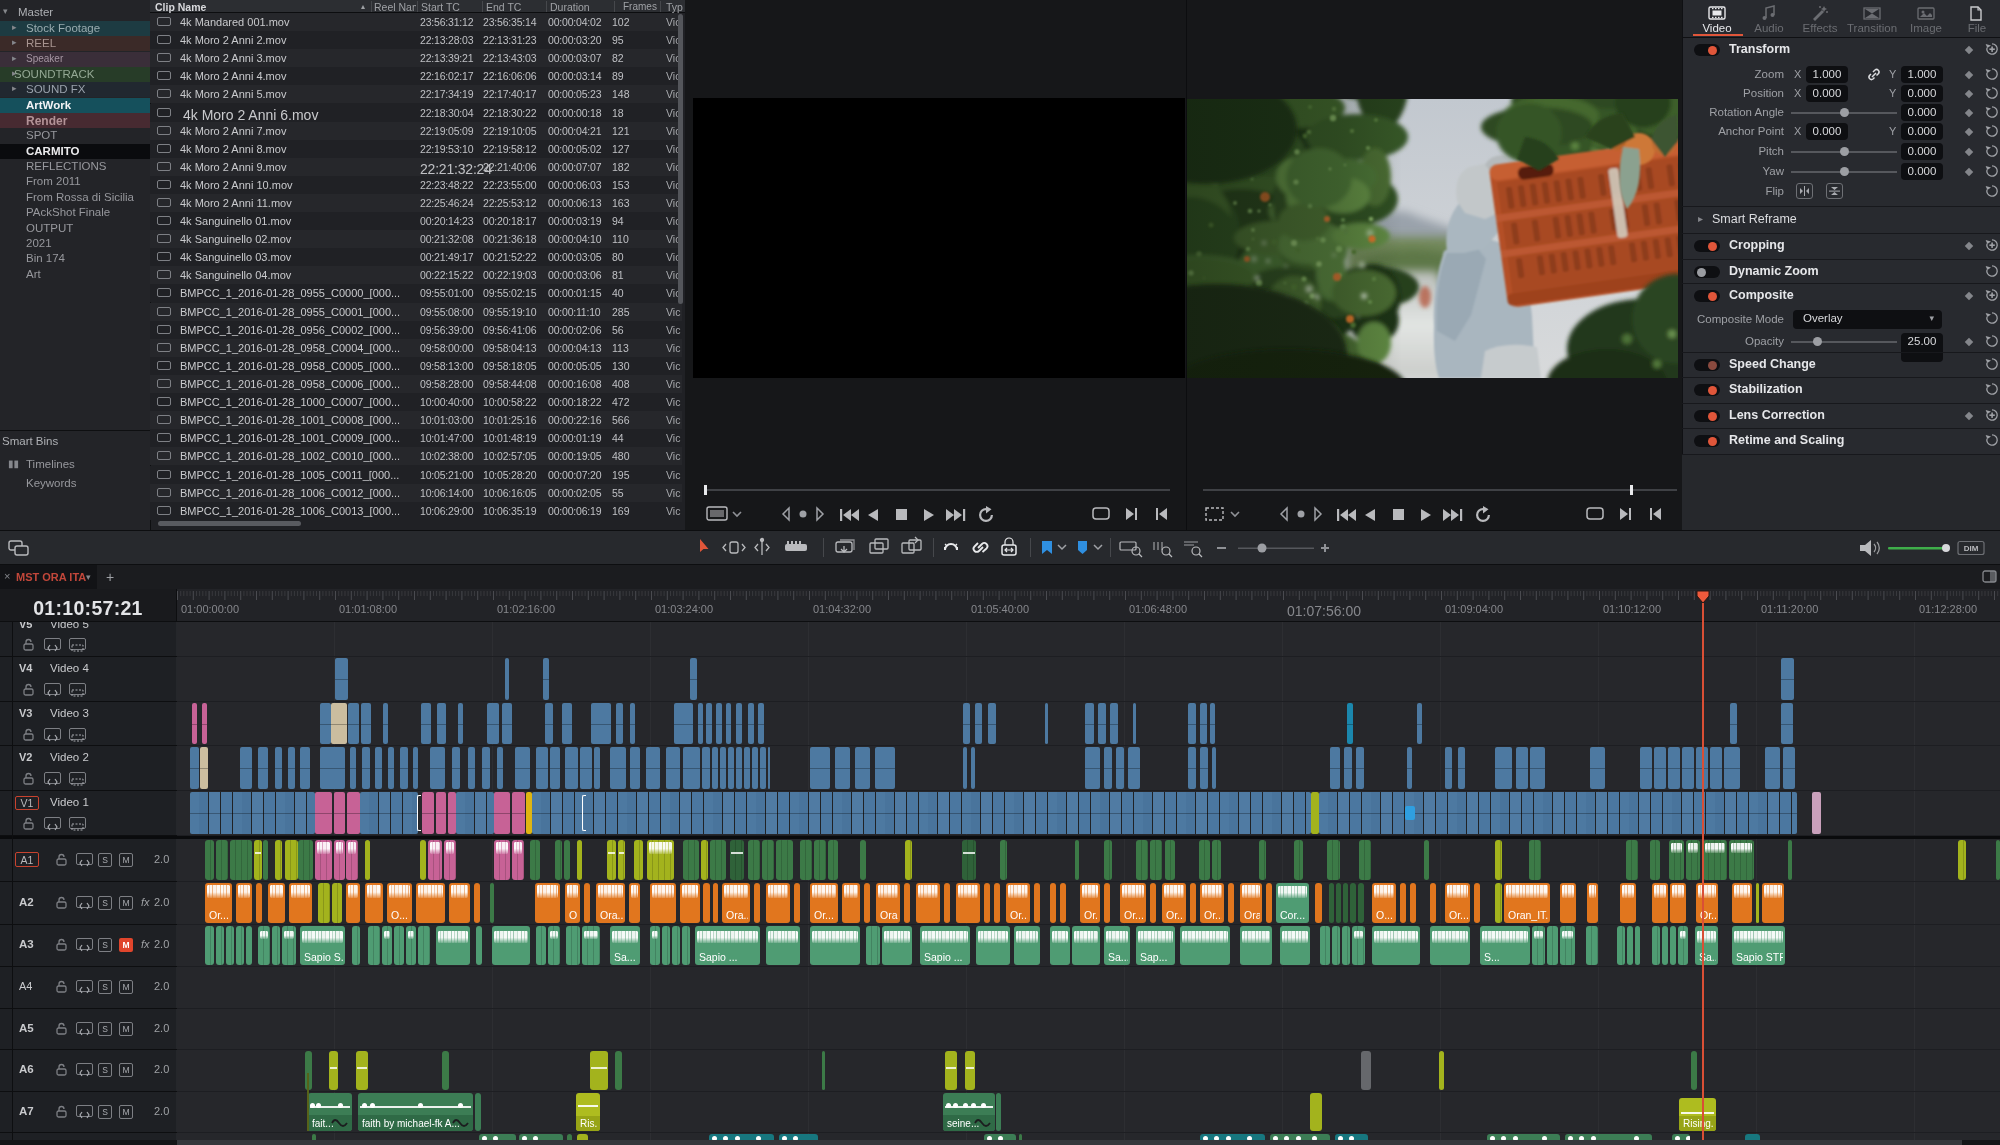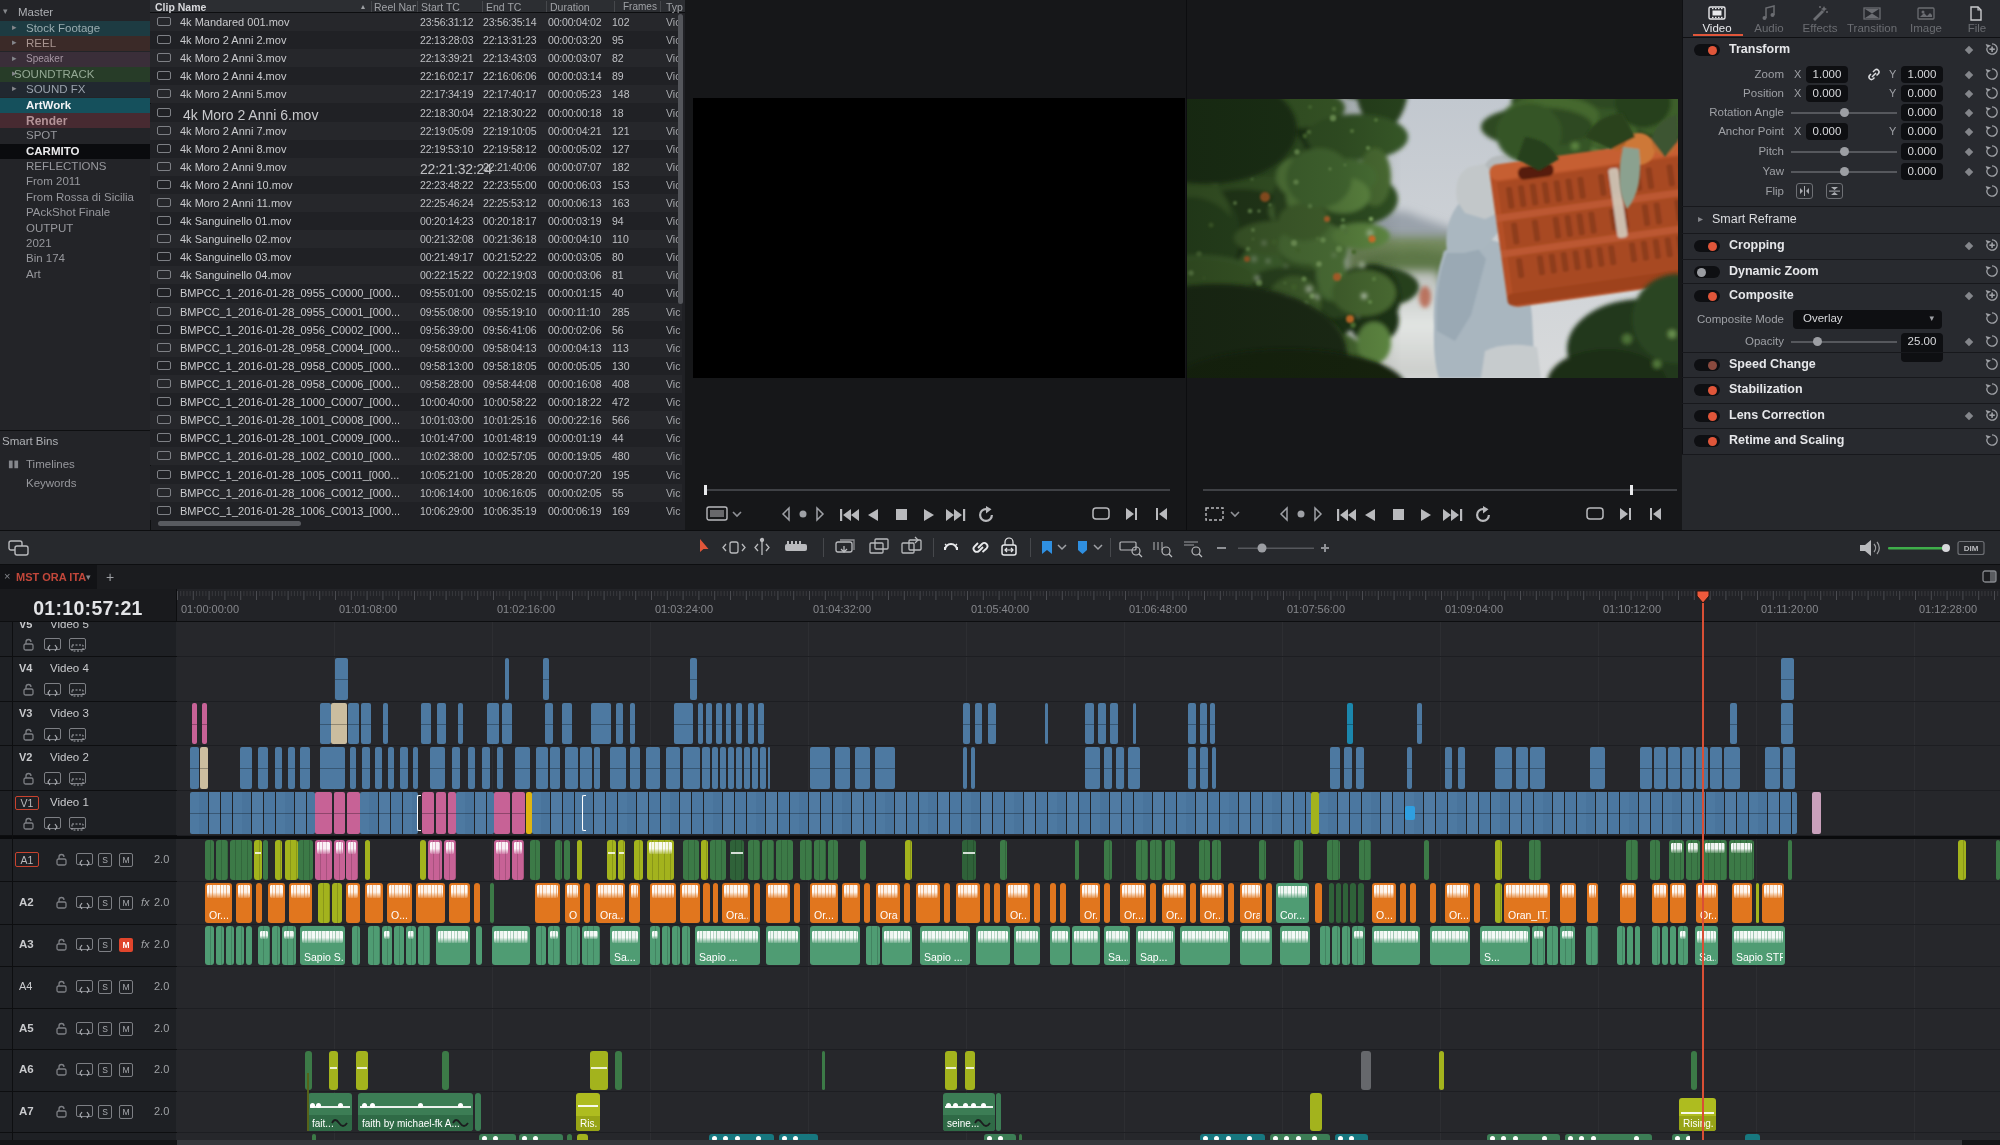--- a/index.html
+++ b/index.html
@@ -1679,21 +1679,21 @@
       <rect x="1994.0" y="0" width="1" height="9" fill="#4a4b50"></rect>
       <rect x="1997.2" y="0" width="1" height="5" fill="#38393d"></rect>
     </svg>
 <span class="txt" style="left:181px;top:603px;color:#87888d;font-size:11px">01:00:00:00</span>
 <span class="txt" style="left:339px;top:603px;color:#87888d;font-size:11px">01:01:08:00</span>
 <span class="txt" style="left:497px;top:603px;color:#87888d;font-size:11px">01:02:16:00</span>
 <span class="txt" style="left:655px;top:603px;color:#87888d;font-size:11px">01:03:24:00</span>
 <span class="txt" style="left:813px;top:603px;color:#87888d;font-size:11px">01:04:32:00</span>
 <span class="txt" style="left:971px;top:603px;color:#87888d;font-size:11px">01:05:40:00</span>
 <span class="txt" style="left:1129px;top:603px;color:#87888d;font-size:11px">01:06:48:00</span>
-<span class="txt" style="left:1287px;top:603px;color:#87888d;font-size:11px">01:07:56:00</span>
+<span class="txt" style="left:1287px;top:603px;color:#87888d;font-size:14px">01:07:56:00</span>
 <span class="txt" style="left:1445px;top:603px;color:#87888d;font-size:11px">01:09:04:00</span>
 <span class="txt" style="left:1603px;top:603px;color:#87888d;font-size:11px">01:10:12:00</span>
 <span class="txt" style="left:1761px;top:603px;color:#87888d;font-size:11px">01:11:20:00</span>
 <span class="txt" style="left:1919px;top:603px;color:#87888d;font-size:11px">01:12:28:00</span>
 <div style="position:absolute;left:0px;top:621px;width:2000px;height:1px;background:#0d0e10"></div>
 <div style="position:absolute;left:176px;top:622px;width:1px;height:523px;background:rgba(255,255,255,.035)"></div>
 <div style="position:absolute;left:334px;top:622px;width:1px;height:523px;background:rgba(255,255,255,.035)"></div>
 <div style="position:absolute;left:492px;top:622px;width:1px;height:523px;background:rgba(255,255,255,.035)"></div>
 <div style="position:absolute;left:650px;top:622px;width:1px;height:523px;background:rgba(255,255,255,.035)"></div>
 <div style="position:absolute;left:808px;top:622px;width:1px;height:523px;background:rgba(255,255,255,.035)"></div>

